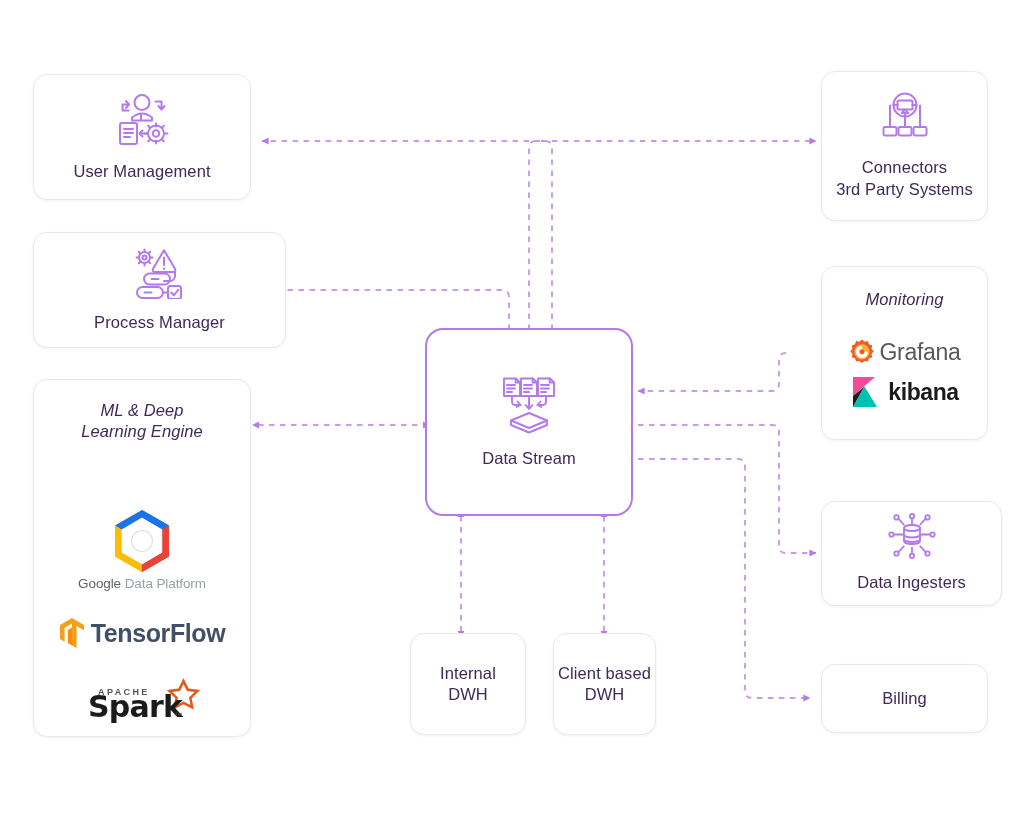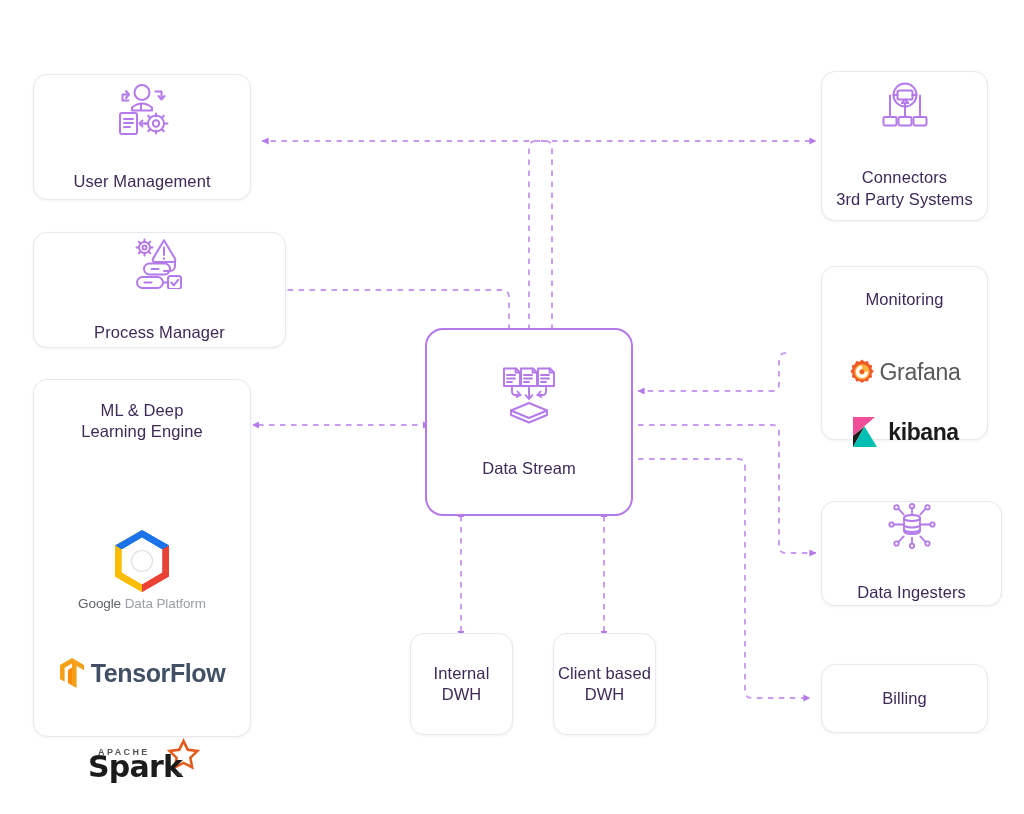--- a/index.html
+++ b/index.html
@@ -14,39 +14,38 @@
     position:absolute;
     background:#ffffff;
     border:1px solid #e8e8ee;
     border-radius:14px;
     box-shadow:0 1px 3px rgba(40,30,60,0.06);
     box-sizing:border-box;
     display:flex;flex-direction:column;
     align-items:center;justify-content:center;
     text-align:center;
     color:#3f2a57;
-    gap:20px;
   }
   .node .label{
     font-size:16.5px;line-height:1.28;color:#3f2a57;
     letter-spacing:.1px;white-space:pre-line;
   }
   .node.hub{
     border:2.5px solid #b479ea;
     border-radius:18px;
     box-shadow:none;
   }
   .node.hub .label{font-size:16.5px;}
   .icon{display:block;}
   .icon + .label{margin-top:9px;}
   .logo-row{display:flex;align-items:center;justify-content:center;}
 
   svg.wires{position:absolute;left:0;top:0;width:1024px;height:814px;pointer-events:none;}
 
-  .brandcard .label{margin-bottom:14px;}
+  .brandcard .label{margin-bottom:14px;font-style:italic;}
   .brand{margin-top:6px;}
 </style>
 </head>
 <body>
 
 <div id="stage">
 
   <svg class="wires" viewBox="0 0 1024 814">
     <defs>
       <marker id="ah" markerWidth="9" markerHeight="9" refX="7.2" refY="4.5" orient="auto" markerUnits="userSpaceOnUse">
@@ -185,21 +184,21 @@
         <path d="M43.5 26.5 l-3 3.5 l3.8 2"></path>
         <path d="M32 22.5 v11"></path>
         <path d="M28.6 30.2 l3.4 3.6 l3.4 -3.6"></path>
         <path d="M32 38 L50 45.5 L32 53 L14 45.5 Z"></path>
         <path d="M14 45.5 v4.5 L32 57.5 L50 50 v-4.5"></path>
       </svg>
     </span>
     <div class="label">Data Stream</div>
   </div>
 
-  <div class="node" style="left:410px;top:633px;width:103px;height:102px;">
+  <div class="node" style="left:410px;top:633px;width:116px;height:102px;">
     <div class="label">Internal
 DWH</div>
   </div>
 
   <div class="node" style="left:553px;top:633px;width:103px;height:102px;">
     <div class="label">Client based
 DWH</div>
   </div>
 
   <div class="node" style="left:821px;top:71px;width:167px;height:150px;">

